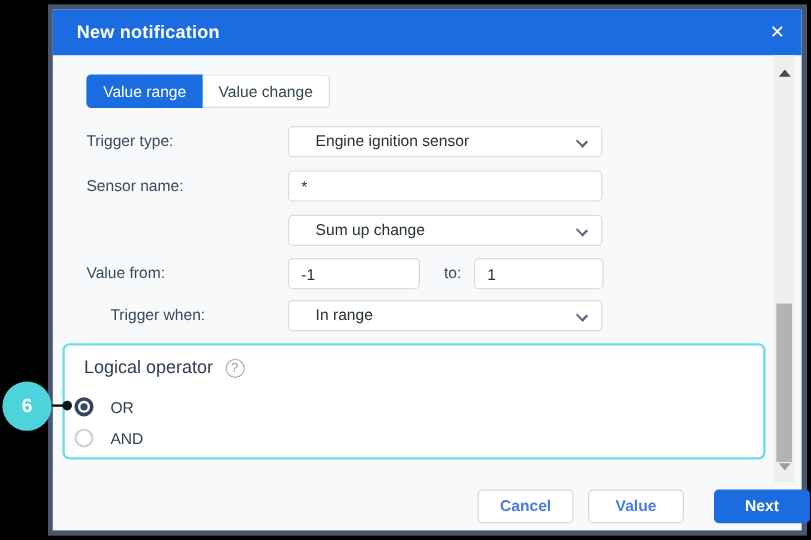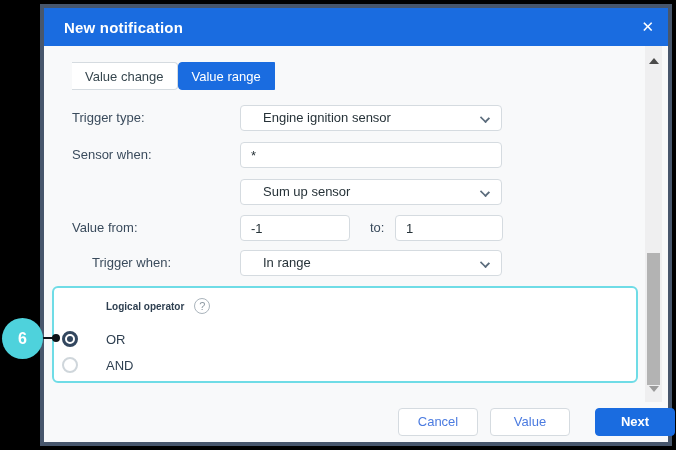--- a/index.html
+++ b/index.html
@@ -28,41 +28,41 @@
   .chevron { position:absolute; right:12px; top:8px; width:8px; height:8px;
              border-right:2px solid #5a6b7b; border-bottom:2px solid #5a6b7b;
              transform:rotate(45deg) scale(1,.8); }
   input.text-input { position:absolute; height:26px; background:#fff; border:1px solid #d5dbe0;
              border-radius:4px; font-size:13px; color:#263238; padding-left:10px;
              font-family:"Liberation Sans", sans-serif; outline:none; }
 
   .logic-box { position:absolute; left:8px; top:278px; width:586px; height:97px;
                background:#fff; border:2px solid #6fdce6; border-radius:6px; }
   .logic-title-row { position:absolute; left:16px; top:10px; display:flex; align-items:center; }
-  .logic-title { font-size:10px; font-weight:bold; color:#2e3f50;margin-left:36px; }
+  .logic-title { font-size:15px; font-weight:normal; color:#2e3f50; }
   .help-icon { margin-left:10px; width:16px; height:16px; border:1px solid #aab4bc; border-radius:50%;
                color:#8d99a3; font-size:11px; line-height:14px; text-align:center; cursor:pointer; }
   .radio-row { position:absolute; left:8px; height:18px; display:flex; align-items:center; cursor:pointer; }
   .radio-row.or { top:42px; } .radio-row.and { top:68px; }
   .radio { width:16px; height:16px; border-radius:50%; background:#fff; position:relative; }
   .radio.selected { border:3px solid #33475f; }
   .radio.selected::after { content:""; position:absolute; left:2px; top:2px; width:6px; height:6px;
                            border-radius:50%; background:#33475f; }
   .radio.unselected { border:2px solid #cfd6db; }
-  .radio-label { margin-left:28px; font-size:13px; color:#2e3f50; }
+  .radio-label { margin-left:14px; font-size:13px; color:#2e3f50; }
 
   .scrollbar { position:absolute; left:601px; top:38px; width:17px; height:356px; background:#efeff0; }
   .scroll-arrow { position:absolute; left:4px; width:0; height:0; border-left:5px solid transparent; border-right:5px solid transparent; }
   .scroll-arrow.up { top:12px; border-bottom:6px solid #4a4a4a; }
   .scroll-arrow.down { bottom:10px; border-top:6px solid #9b9b9b; }
   .scroll-thumb { position:absolute; left:2px; top:207px; width:13px; height:132px; background:#b3b3b3; }
 
   .btn { position:absolute; top:400px; width:80px; height:28px; border-radius:4px; font-size:13px;
          text-align:center; line-height:26px; cursor:pointer; }
-  .btn.ghost { background:#fff; border:1px solid #d5dbe0; color:#4b7be0; }
+  .btn.ghost { background:#fff; border:1px solid #d5dbe0; color:#4b7be0;font-weight:bold; }
   .btn.primary { background:#1a6ce0; border:1px solid #1a6ce0; color:#fff; font-weight:bold; }
   .btn.cancel { left:354px; } .btn.back { left:446px; } .btn.next { left:535px;margin-left:16px; }
 
   .badge { position:absolute; left:2px; top:318px; width:41px; height:41px; border-radius:50%;
            background:#4ed2dc; color:#fff; font-size:16px; font-weight:bold;
            display:flex; align-items:center; justify-content:center; z-index:10; }
   .connector-line { position:absolute; left:40px; top:337px; width:18px; height:2px; background:#0d1217; z-index:9; }
   .connector-dot { position:absolute; left:52px; top:334px; width:8px; height:8px; border-radius:50%; background:#0d1217; z-index:9; }
 </style>
 </head>
@@ -70,35 +70,35 @@
 
 <div class="dialog">
   <div class="dialog-inner">
 
     <div class="titlebar">
       <span class="title">New notification</span>
       <span class="close-btn">✕</span>
     </div>
 
     <div class="tabs">
+      <div class="tab active">Value range</div>
       <div class="tab inactive">Value change</div>
-      <div class="tab active">Value range</div>
     </div>
 
     <div class="field-label" style="top:97px;">Trigger type:</div>
     <div class="control select" style="top:97px;">
       <span>Engine ignition sensor</span>
       <span class="chevron"></span>
     </div>
 
-    <div class="field-label" style="top:134px;">Sensor when:</div>
+    <div class="field-label" style="top:134px;">Sensor name:</div>
     <input class="text-input" style="left: 196px; top: 134px; width: 262px;" value="*">
 
     <div class="control select" style="top:171px;">
-      <span>Sum up sensor</span>
+      <span>Sum up change</span>
       <span class="chevron"></span>
     </div>
 
     <div class="field-label" style="top:207px;">Value from:</div>
     <input class="text-input" style="left: 196px; top: 207px; width: 110px;" value="-1">
     <div class="field-label" style="left:326px; top:207px;">to:</div>
     <input class="text-input" style="left: 351px; top: 207px; width: 108px;" value="1">
 
     <div class="field-label" style="top:242px;margin-left:20px;">Trigger when:</div>
     <div class="control select" style="top:242px;">

